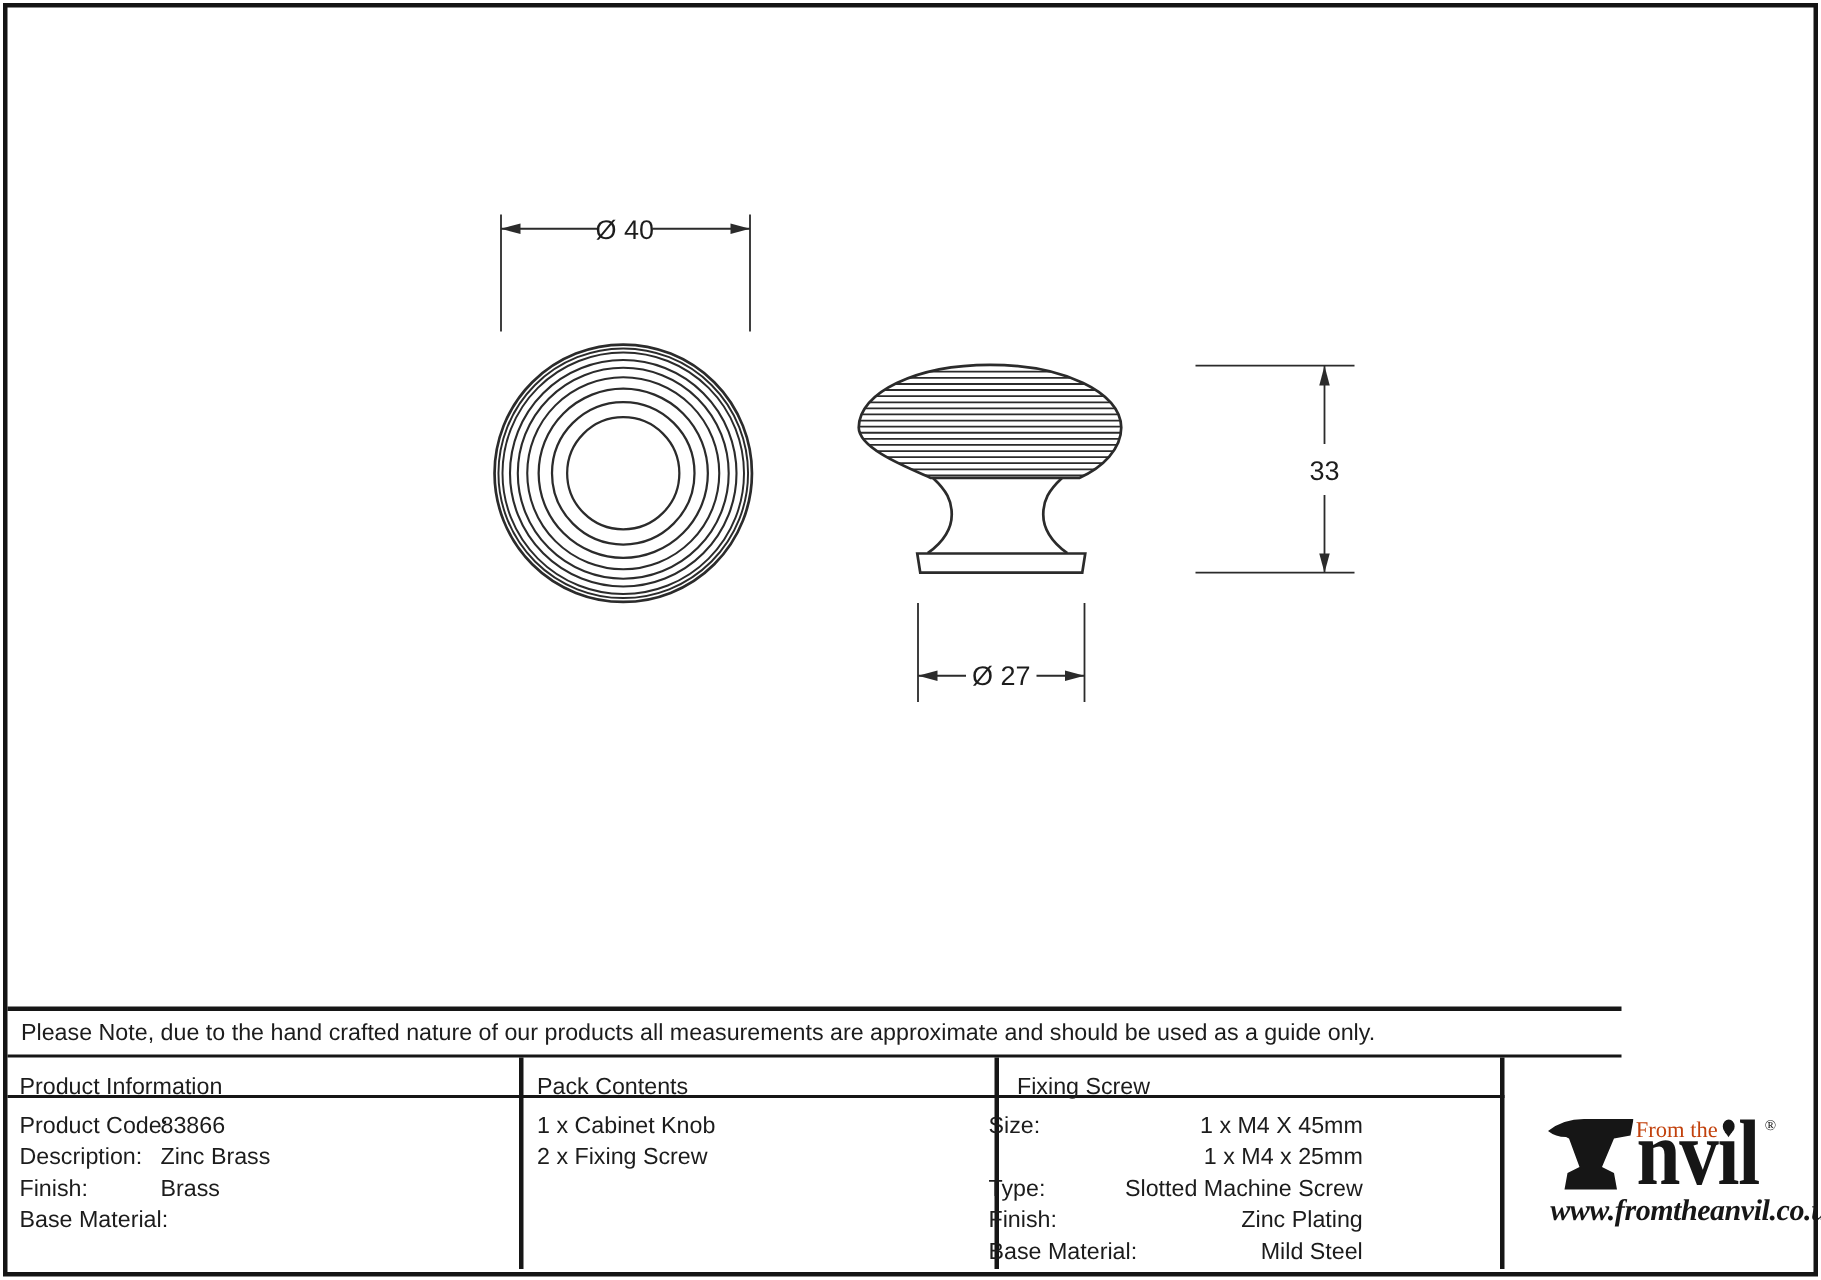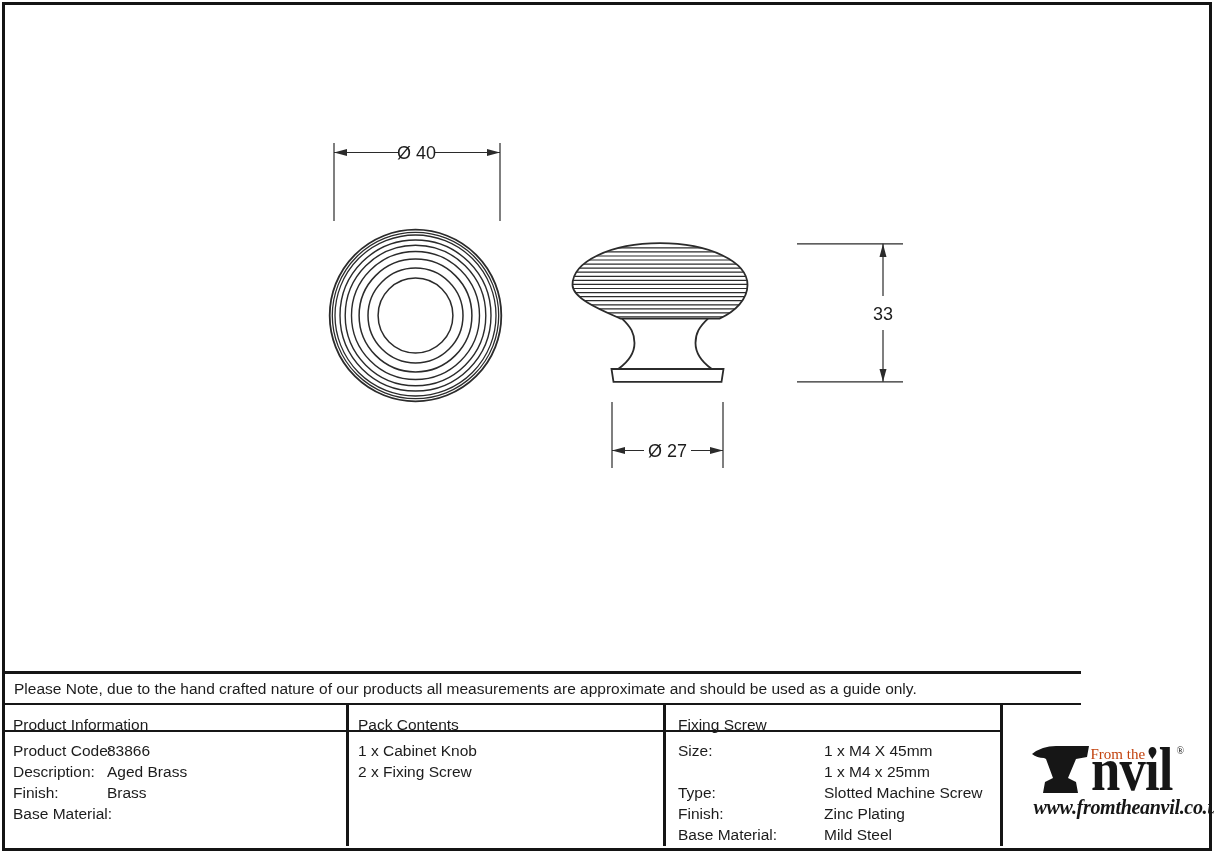--- a/index.html
+++ b/index.html
@@ -18,21 +18,21 @@
   #hdr-fs{left:678px;}
   .vline{position:absolute;top:705px;width:2.5px;height:141px;background:#161616;}
   #vline-1{left:346px;}
   #vline-2{left:663px;}
   #vline-3{left:1000px;}
   .hline-hdr{position:absolute;left:5px;top:729.5px;width:997.5px;height:2.5px;background:#161616;}
   .col-text{position:absolute;top:741px;font-size:15.5px;}
   .col-text .ln{height:20.9px;line-height:20.9px;white-space:nowrap;}
   #pi-labels{left:13px;}   #pi-values{left:107px;}
   #pc-items{left:358px;}
-  #fs-labels{left:678px;}  #fs-values{left:824px;}
+  #fs-labels{left:659px;}  #fs-values{left:750px;text-align:right;}
   
   .logo-cell{position:absolute;left:1002.5px;top:705px;width:206.5px;height:141px;}
   .logo-cell *{position:absolute;white-space:nowrap;}
   .anvil-glyph{left:29px;top:41px;}
   .from-the{left:88px;top:41px;font-family:"Liberation Serif",serif;font-size:15px;color:#c2410c;}
   .diamond{left:147px;top:44px;font-size:11px;color:#161616;}
   .anvil-word{left:88px;top:33px;font-family:"Liberation Serif",serif;font-weight:bold;
               font-size:62px;line-height:62px;letter-spacing:-1px;color:#161616;
               transform:scaleX(0.85);transform-origin:left top;}
   .reg-mark{left:174px;top:40px;font-size:10px;font-family:"Liberation Serif",serif;color:#161616;}
@@ -118,21 +118,21 @@
 <div class="hdr" id="hdr-fs">Fixing Screw</div>
 
 <div class="col-text" id="pi-labels">
   <div class="ln">Product Code:</div>
   <div class="ln">Description:</div>
   <div class="ln">Finish:</div>
   <div class="ln">Base Material:</div>
 </div>
 <div class="col-text" id="pi-values">
   <div class="ln">83866</div>
-  <div class="ln">Aged Brass</div>
+  <div class="ln">Zinc Brass</div>
   <div class="ln">Brass</div>
 </div>
 
 <div class="col-text" id="pc-items">
   <div class="ln">1 x Cabinet Knob</div>
   <div class="ln">2 x Fixing Screw</div>
 </div>
 
 <div class="col-text" id="fs-labels">
   <div class="ln">Size:</div>

